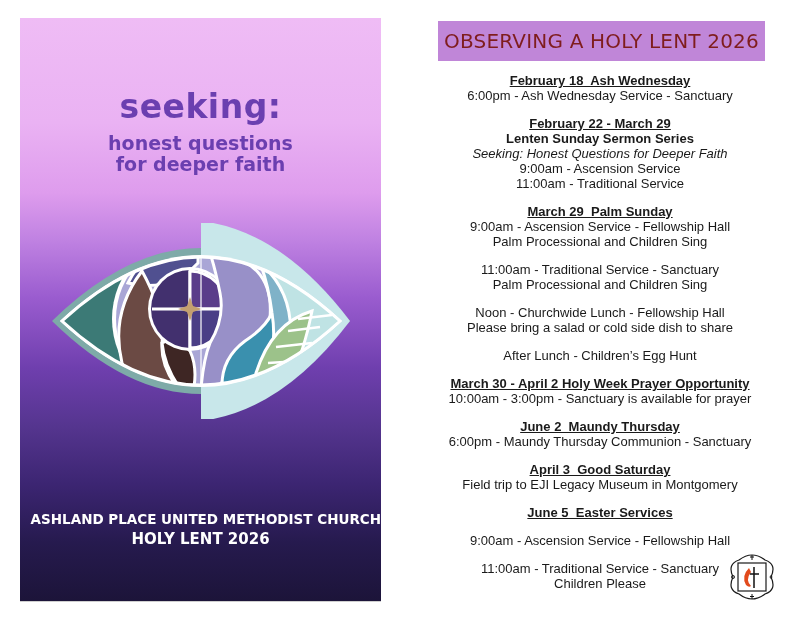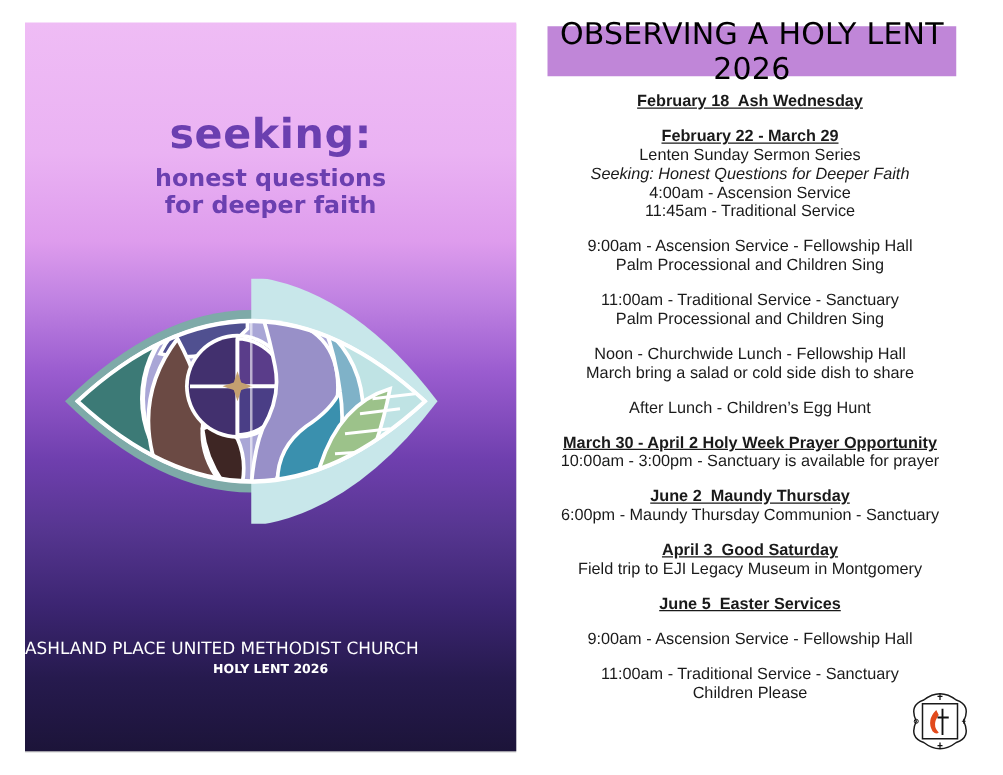--- a/index.html
+++ b/index.html
@@ -1,64 +1,64 @@
 <!DOCTYPE html>
 <html><head>
   <meta charset="utf-8">
   <style>
     html, body { margin: 0; padding: 0; background: #ffffff; }
     body { width: 802px; height: 620px; position: relative; overflow: hidden; font-family: "Liberation Sans", sans-serif; }
 
     
     .poster {
-      position: absolute; left: 20px; top: 18px; width: 393px; height: 583px;
+      position: absolute; left: 20px; top: 18px; width: 361px; height: 583px;
       background: linear-gradient(180deg,
         #efbcf5 0%, #eab2f3 18%, #de9ced 30%, #c082e2 38%,
         #9a5ccf 48%, #6f3fae 60%, #55358f 70%, #3c2572 80%,
         #261a4e 90%, #1c1439 100%);
       box-shadow: 0 1px 0 #cfcfcf;
       overflow: hidden;
     }
     .poster-title {
       position: absolute; left: 0; right: 0; top: 71px; text-align: center;
       color: #6b3fb0; font-family: "DejaVu Sans", sans-serif; font-weight: bold;
       font-size: 33px; letter-spacing: 0.5px; line-height: 36px;
     }
     .poster-subtitle {
       position: absolute; left: 0; right: 0; top: 115px; text-align: center;
       color: #6b3fb0; font-family: "DejaVu Sans", sans-serif; font-weight: bold;
       font-size: 19px; line-height: 21px; white-space: pre-line;
     }
     .poster-logo { position: absolute; left: 30px; top: 205px; width: 302px; height: 196px; }
     .poster-church {
-      position: absolute; left: 0; right: 0; top: 493px; text-align: left;
-      color: #ffffff; font-family: "DejaVu Sans", sans-serif; font-weight: normal;
+      position: absolute; left: 0; right: 0; top: 493px; text-align: right;
+      color: #ffffff; font-family: "DejaVu Sans", sans-serif; font-weight: bold;
       font-size: 13.5px; letter-spacing: 0px;
     }
     .poster-season {
       position: absolute; left: 0; right: 0; top: 512px; text-align: center;
       color: #ffffff; font-family: "DejaVu Sans", sans-serif; font-weight: bold;
-      font-size: 10px;
+      font-size: 15px;
     }
 
     
     .header-box {
       position: absolute; left: 438px; top: 21px; width: 327px; height: 40px;
       background: #c086d8; display: flex; align-items: center; justify-content: center;
     }
     .header-title {
-      font-family: "DejaVu Sans", sans-serif; font-size: 24px; color: #000000; letter-spacing: 0.2px; text-align: center;
+      font-family: "DejaVu Sans", sans-serif; font-size: 20px; color: #7f1d1d; letter-spacing: 0.2px;
     }
     .schedule {
       position: absolute; left: 430px; top: 73px; width: 340px; text-align: center;
       color: #1a1a1a; font-size: 13px; line-height: 15px;
     }
     .section { margin-bottom: 13px; }
     .section-heading { font-weight: bold; text-decoration: underline; white-space: pre; }
-    .sub-heading { font-weight: normal; }
+    .sub-heading { font-weight: bold; }
     .italic-line { font-style: italic; }
     .line { white-space: pre; }
     .gap { height: 13px; }
 
     .umc-logo { position: absolute; left: 727px; top: 552px; width: 50px; height: 50px; }
   </style>
 </head>
 <body>
 
 <div class="poster">
@@ -124,39 +124,41 @@
 </div>
 
 <div class="header-box">
   <span class="header-title">OBSERVING A HOLY LENT 2026</span>
 </div>
 
 <div class="schedule">
 
   <div class="section">
     <div class="section-heading">February 18  Ash Wednesday</div>
+    <div class="line">6:00pm - Ash Wednesday Service - Sanctuary</div>
   </div>
 
   <div class="section">
     <div class="section-heading">February 22 - March 29</div>
     <div class="sub-heading">Lenten Sunday Sermon Series</div>
     <div class="italic-line">Seeking: Honest Questions for Deeper Faith</div>
-    <div class="line">4:00am - Ascension Service</div>
-    <div class="line">11:45am - Traditional Service</div>
+    <div class="line">9:00am - Ascension Service</div>
+    <div class="line">11:00am - Traditional Service</div>
   </div>
 
   <div class="section">
+    <div class="section-heading">March 29  Palm Sunday</div>
     <div class="line">9:00am - Ascension Service - Fellowship Hall</div>
     <div class="line">Palm Processional and Children Sing</div>
     <div class="gap"></div>
     <div class="line">11:00am - Traditional Service - Sanctuary</div>
     <div class="line">Palm Processional and Children Sing</div>
     <div class="gap"></div>
     <div class="line">Noon - Churchwide Lunch - Fellowship Hall</div>
-    <div class="line">March bring a salad or cold side dish to share</div>
+    <div class="line">Please bring a salad or cold side dish to share</div>
     <div class="gap"></div>
     <div class="line">After Lunch - Children’s Egg Hunt</div>
   </div>
 
   <div class="section">
     <div class="section-heading">March 30 - April 2 Holy Week Prayer Opportunity</div>
     <div class="line">10:00am - 3:00pm - Sanctuary is available for prayer</div>
   </div>
 
   <div class="section">

